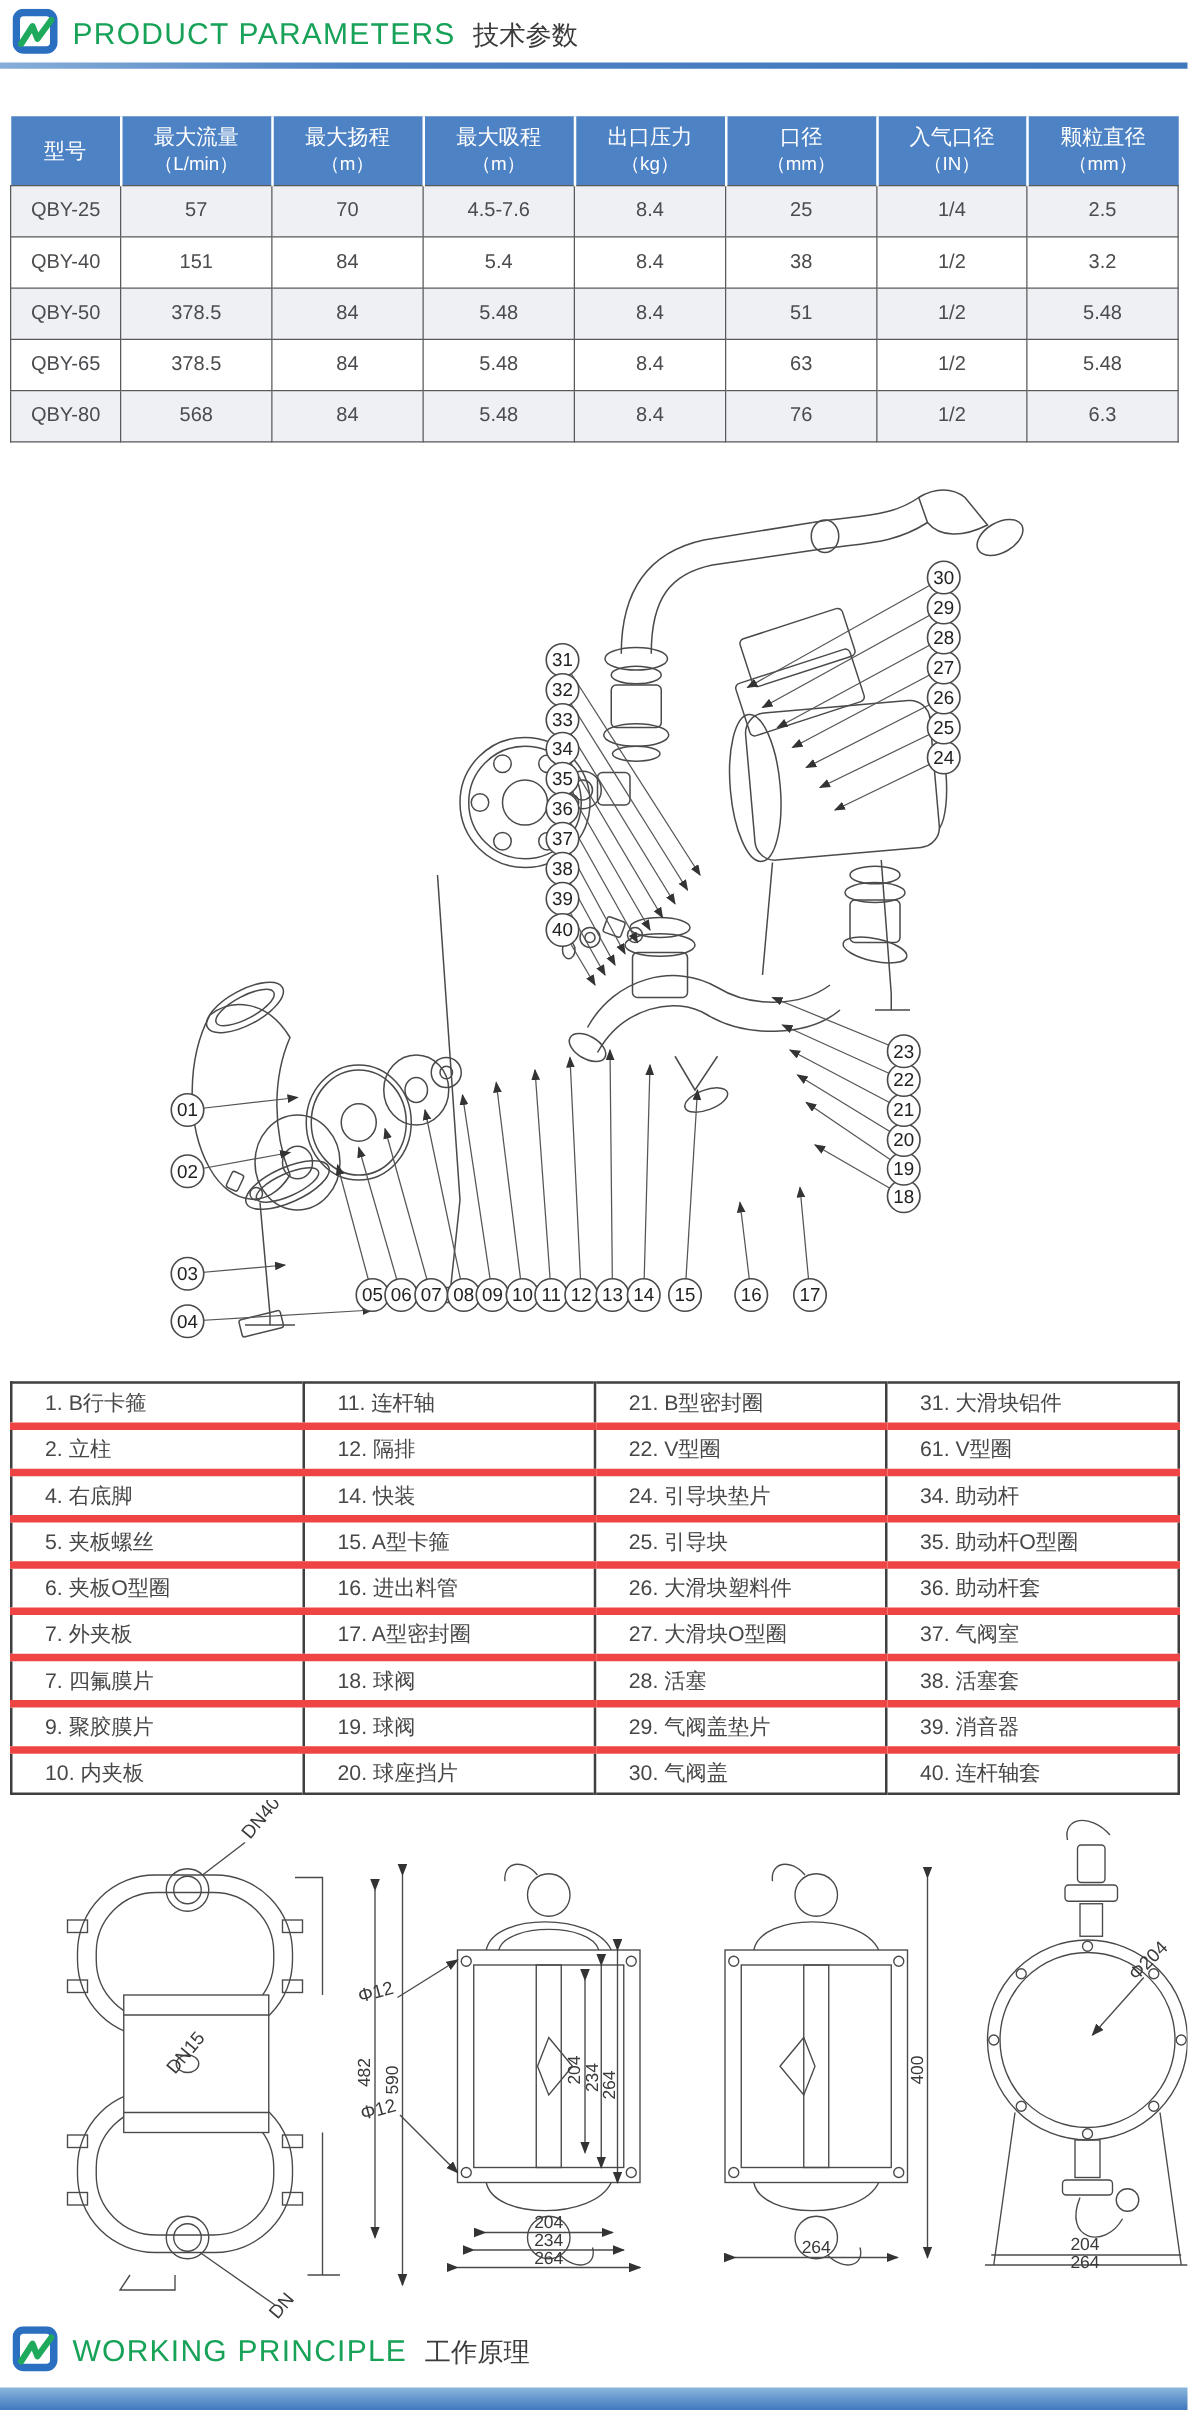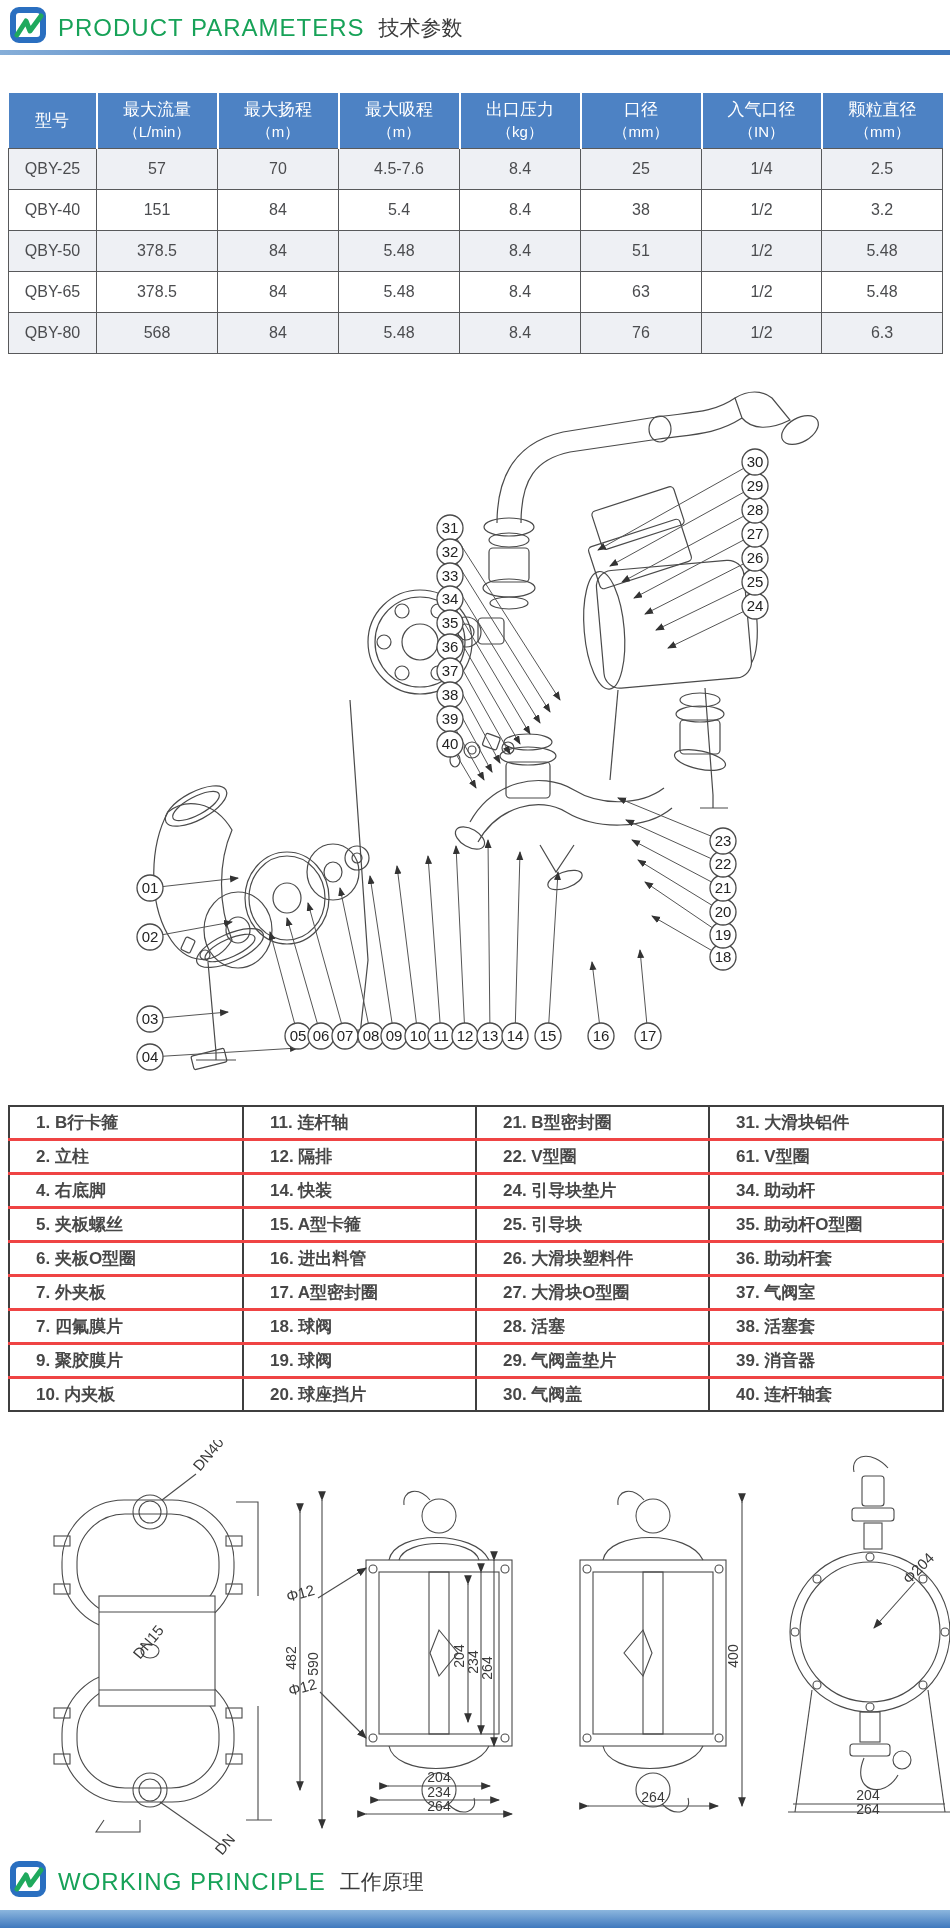--- a/index.html
+++ b/index.html
@@ -30,23 +30,23 @@
   #spec td{
     border:1px solid #58595b;font-size:16px;color:#4b4c4f;text-align:center;
     height:40px;padding:0;background:#fff;
   }
   #spec tbody tr:nth-child(odd) td{background:#eef0f4;}
   
   #diagram{position:absolute;left:0;top:390px;}
   #diagram text{font-size:15px;fill:#222;}
   
   #parts{position:absolute;left:8px;top:1105px;width:934px;border-collapse:collapse;
-    table-layout:fixed;border:2px solid #3f3f3f;font-weight:bold;}
+    table-layout:fixed;border:2px solid #3f3f3f;}
   #parts td{
-    border-left:2px solid #3f3f3f;border-top:3px solid #ef4444;
+    border-left:2px solid #3f3f3f;border-top:6px solid #ef4444;
     font-size:17px;color:#474747;height:31px;padding:0 0 0 26px;text-align:left;
     white-space:nowrap;overflow:hidden;
   }
   #parts td:first-child{border-left:none;}
   #parts tr:first-child td{border-top:none;}
   
   #drawings{position:absolute;left:0;top:1440px;}
   #drawings text{font-size:15px;fill:#3a3a3a;}
   #drawings .dim{font-size:14px;}
 </style>

